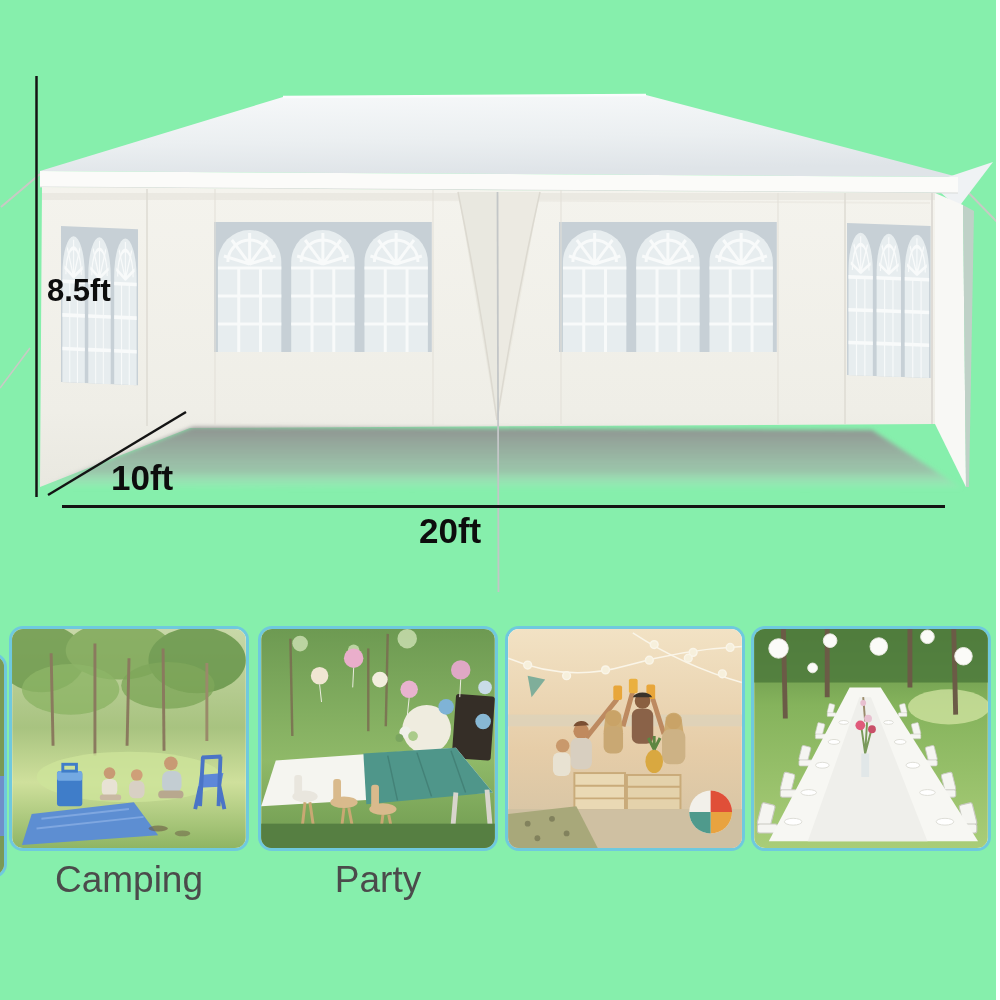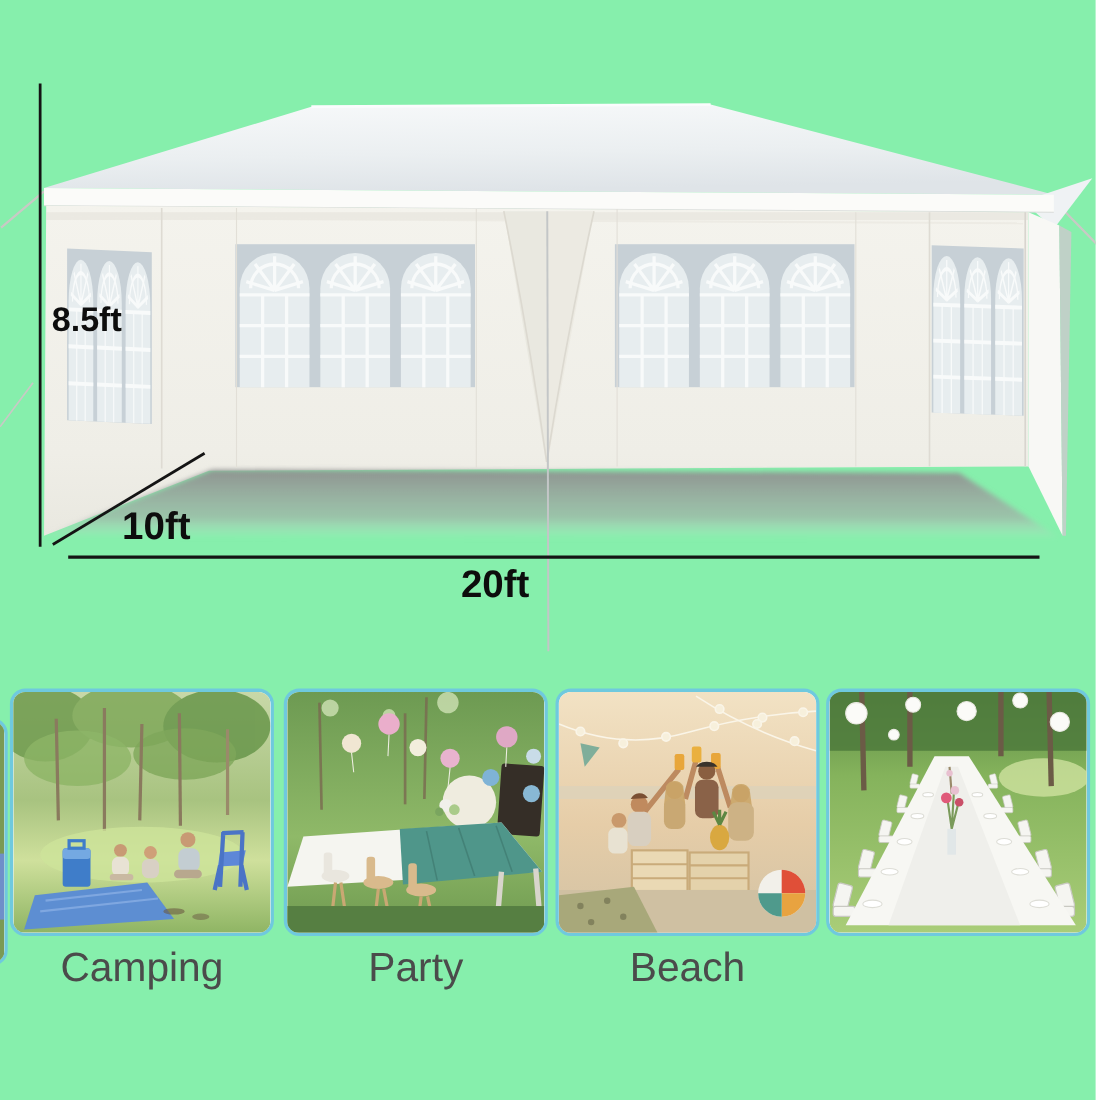--- a/index.html
+++ b/index.html
@@ -301,21 +301,20 @@
             <circle cx="30" cy="215" r="3"></circle>
           </g>
         <g>
           <circle cx="208" cy="188" r="22" fill="#f2f0ea"></circle>
           <path d="M208,166 A22 22 0 0 1 230,188 L208,188 Z" fill="#e04f38"></path>
           <path d="M230,188 A22 22 0 0 1 208,210 L208,188 Z" fill="#e8a340"></path>
           <path d="M208,210 A22 22 0 0 1 186,188 L208,188 Z" fill="#4f9a8c"></path>
         </g>
       </svg>
     </div>
-    <div class="caption">Beach</div>
   </div>
 
   <div class="unit" style="left:751px">
     <div class="photo-card">
       <svg width="234" height="219" viewBox="0 0 240 225">
         <defs>
             <linearGradient id="wgr" x1="0" y1="0" x2="0" y2="1">
           <stop offset="0" stop-color="#5d8a44"></stop>
               <stop offset="0.35" stop-color="#85b35c"></stop>
           <stop offset="1" stop-color="#a9cd78"></stop>

